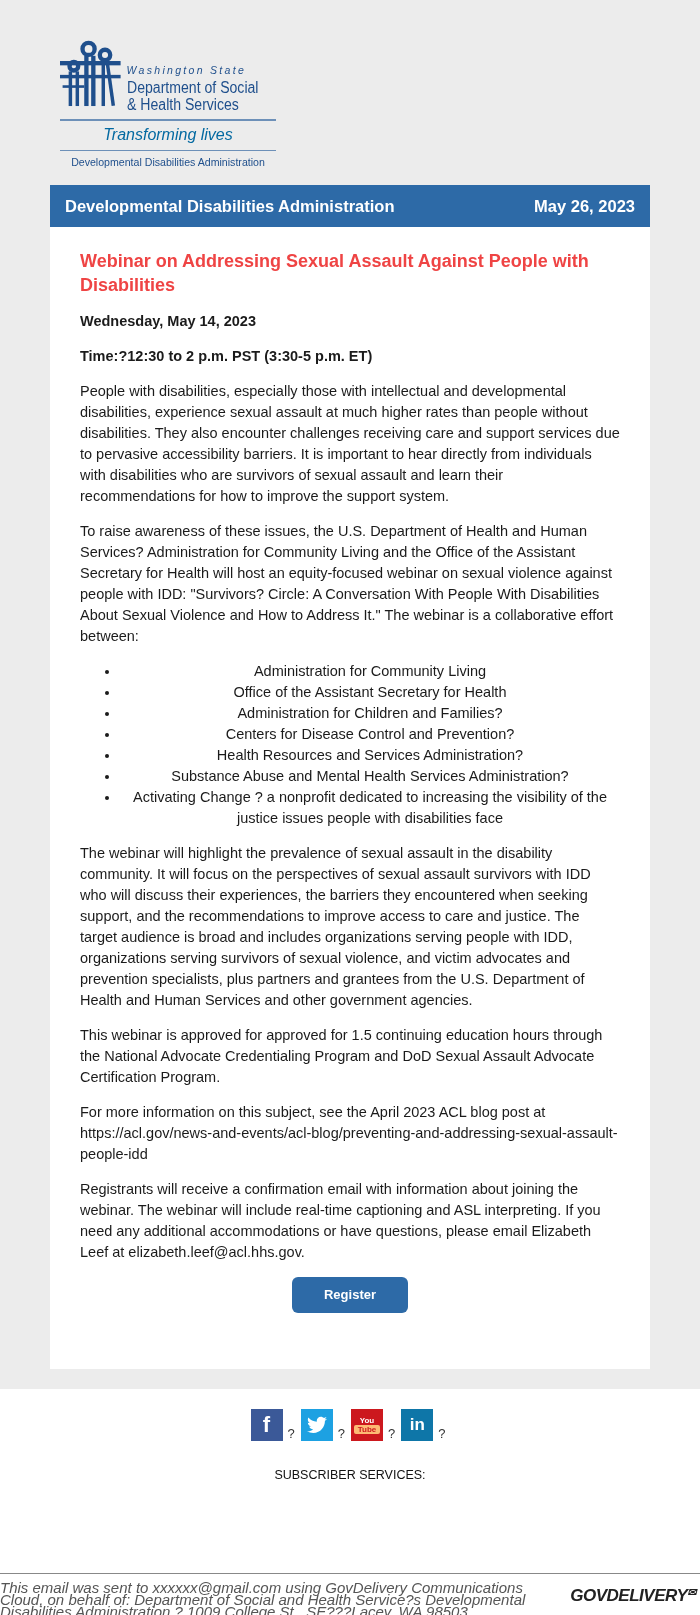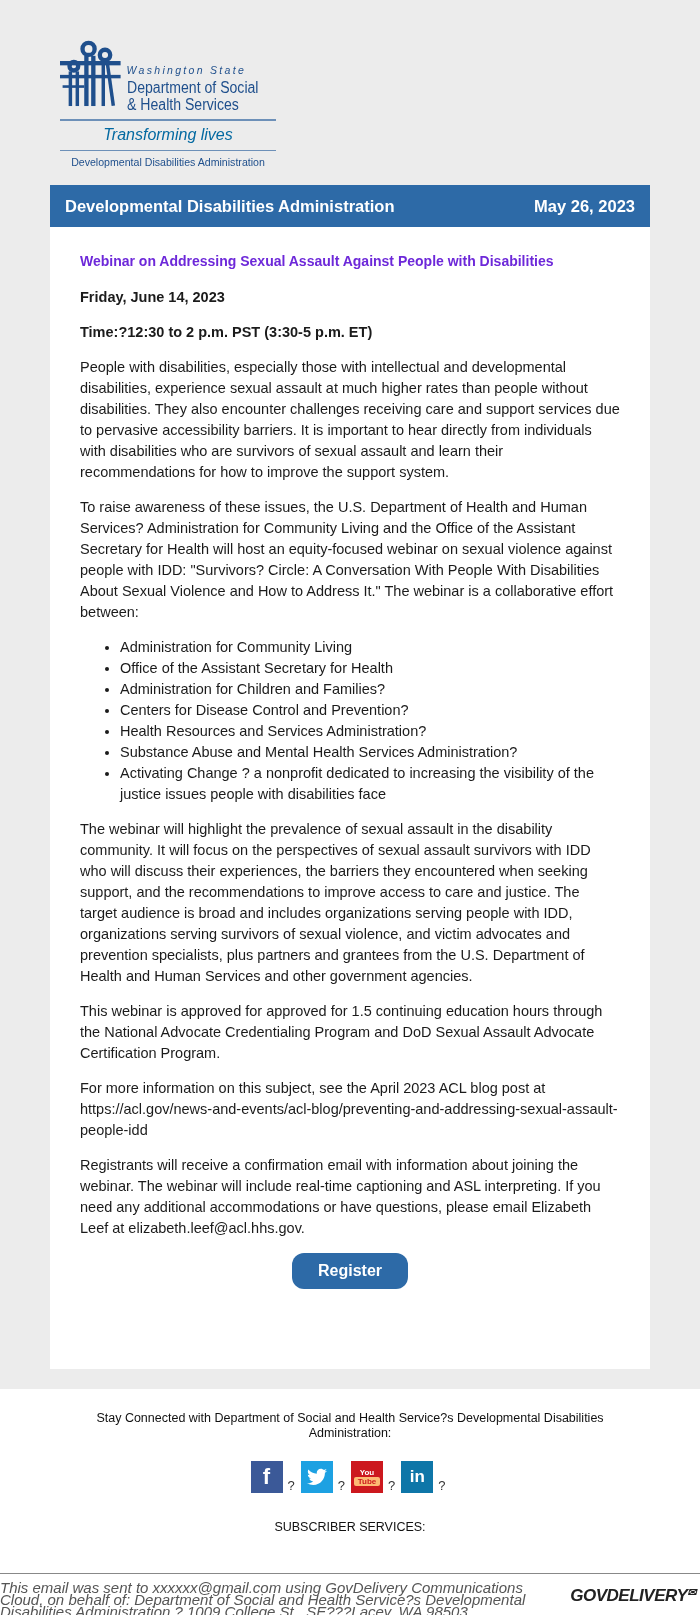--- a/index.html
+++ b/index.html
@@ -16,27 +16,27 @@
   .logo-text { margin-left: 6px; color: #1f4f8c; }
   .logo-state { font-style: italic; font-size: 10.5px; letter-spacing: 2.3px; color: #1f4f8c; margin-bottom: 3px; }
   .logo-dept { font-family: "Liberation Sans", sans-serif; font-size: 16px; line-height: 17px; color: #1f4f8c; transform: scaleX(0.88); transform-origin: left; white-space: nowrap; }
   .logo-rule { height: 2px; background: #6d90b8; margin-top: 6px; }
   .logo-tag { text-align: center; font-style: italic; color: #0369a1; font-size: 16px; margin: 5px 0 4px; }
   .logo-admin { font-size: 10.6px; color: #1f4f8c; text-align: center; margin-top: 5px; white-space: nowrap; }
 
   .card { position: absolute; left: 50px; top: 185px; width: 600px; height: 1184px; background: #fff; }
   .card-header { height: 42px; background: #2d6aa7; color: #fff; display: flex; align-items: center; justify-content: space-between; padding: 0 15px 0 15px; font-weight: bold; font-size: 16.5px; }
   .card-body { padding: 22px 30px 0 30px; font-size: 14.5px; line-height: 21px; }
-  .title { color: #6d28d9; font-size: 14px; font-weight: bold; line-height: 24px; margin: 0 0 14px 0; }
+  .title { color: #ef4444; font-size: 18px; font-weight: bold; line-height: 24px; margin: 0 0 14px 0; }
   .meta { font-weight: bold; font-size: 14.5px; margin: 0 0 14px 0; }
   .para { margin: 0 0 14px 0; }
-  ul.partners { margin: 0 0 14px 0; padding-left: 40px; }
+  ul.partners { margin: 0 0 14px 0; padding-left: 40px; text-align: center; }
   ul.partners li { margin: 0; }
   .btn-wrap { text-align: center; margin-top: 4px; }
-  .register-btn { display: inline-block; background: #2d6aa7; color: #fff; font-weight: bold; font-size: 16px; width: 116px; height: 36px; line-height: 36px; border-radius: 12px; text-align: center; cursor: pointer; }
+  .register-btn { display: inline-block; background: #2d6aa7; color: #fff; font-weight: bold; font-size: 13px; width: 116px; height: 36px; line-height: 36px; border-radius: 6px; text-align: center; cursor: pointer; }
 
   .footer { text-align: center; font-size: 12.5px; color: #111; }
   .stay { width: 560px; margin: 22px auto 0; line-height: 15px; }
   .social { margin-top: 20px; display: flex; justify-content: center; align-items: flex-end; gap: 2px; }
   .soc { width: 32px; height: 32px; display: inline-flex; align-items: center; justify-content: center; color: #fff; font-weight: bold; cursor: pointer; }
   .fb { background: #3b5998; font-size: 22px; }
   .tw { background: #1da1e2; font-size: 16px; }
   .yt { background: #cc181e; font-size: 8px; line-height: 9px; flex-direction: column; }
   .li { background: #0e76a8; font-size: 17px; }
   .q { font-size: 13px; margin: 0 4px 0 3px; color:#333; }
@@ -82,21 +82,21 @@
     <div class="logo-admin">Developmental Disabilities Administration</div>
   </div>
 
   <div class="card">
     <div class="card-header">
       <span>Developmental Disabilities Administration</span>
       <span>May 26, 2023</span>
     </div>
     <div class="card-body">
       <h1 class="title">Webinar on Addressing Sexual Assault Against People with Disabilities</h1>
-      <p class="meta">Friday, June 14, 2023</p>
+      <p class="meta">Wednesday, May 14, 2023</p>
       <p class="meta">Time:?12:30 to 2 p.m. PST (3:30-5 p.m. ET)</p>
       <p class="para">People with disabilities, especially those with intellectual and developmental disabilities, experience sexual assault at much higher rates than people without disabilities. They also encounter challenges receiving care and support services due to pervasive accessibility barriers. It is important to hear directly from individuals with disabilities who are survivors of sexual assault and learn their recommendations for how to improve the support system.</p>
       <p class="para">To raise awareness of these issues, the U.S. Department of Health and Human Services? Administration for Community Living and the Office of the Assistant Secretary for Health will host an equity-focused webinar on sexual violence against people with IDD: "Survivors? Circle: A Conversation With People With Disabilities About Sexual Violence and How to Address It." The webinar is a collaborative effort between:</p>
       <ul class="partners">
         <li>Administration for Community Living</li>
         <li>Office of the Assistant Secretary for Health</li>
         <li>Administration for Children and Families?</li>
         <li>Centers for Disease Control and Prevention?</li>
         <li>Health Resources and Services Administration?</li>
         <li>Substance Abuse and Mental Health Services Administration?</li>
@@ -107,21 +107,20 @@
       <p class="para">For more information on this subject, see the April 2023 ACL blog post at https://acl.gov/news-and-events/acl-blog/preventing-and-addressing-sexual-assault-people-idd</p>
       <p class="para">Registrants will receive a confirmation email with information about joining the webinar. The webinar will include real-time captioning and ASL interpreting. If you need any additional accommodations or have questions, please email Elizabeth Leef at elizabeth.leef@acl.hhs.gov.</p>
       <div class="btn-wrap">
         <span class="register-btn">Register</span>
       </div>
     </div>
   </div>
 </div>
 
 <div class="footer">
-  <div class="stay">Stay Connected with Department of Social and Health Service?s Developmental Disabilities Administration:</div>
   <div class="social">
     <span class="soc fb">
         <span>f</span>
       </span>
     <span class="q">?</span>
     <span class="soc tw">
       <svg width="20" height="18" viewBox="0 0 24 20">
           <path fill="#fff" d="M24 2.4c-.9.4-1.8.7-2.8.8 1-.6 1.8-1.6 2.2-2.7-1 .6-2 1-3.1 1.2C19.4.7 18.1 0 16.6 0c-2.7 0-4.9 2.2-4.9 4.9 0 .4 0 .8.1 1.1C7.7 5.8 4.1 3.9 1.7.9c-.4.7-.7 1.6-.7 2.5 0 1.7.9 3.2 2.2 4.1-.8 0-1.6-.2-2.2-.6v.1c0 2.4 1.7 4.4 3.9 4.8-.4.1-.8.2-1.3.2-.3 0-.6 0-.9-.1.6 2 2.4 3.4 4.6 3.4-1.7 1.3-3.8 2.1-6.1 2.1-.4 0-.8 0-1.2-.1C2.2 18.8 4.8 19.6 7.5 19.6c9.1 0 14-7.5 14-14v-.6c1-.7 1.8-1.6 2.5-2.6z"></path>
         </svg>
     </span>

